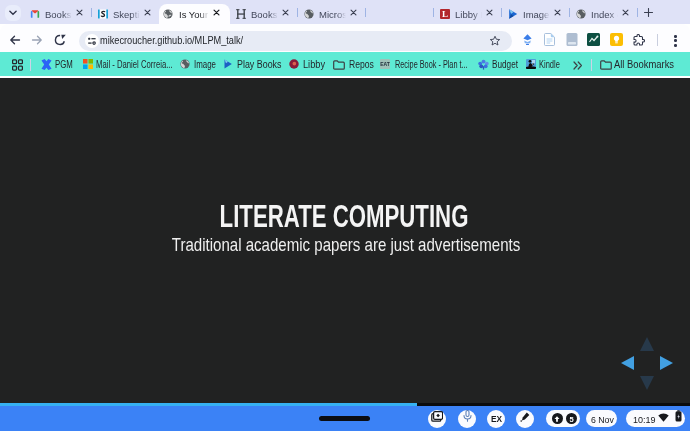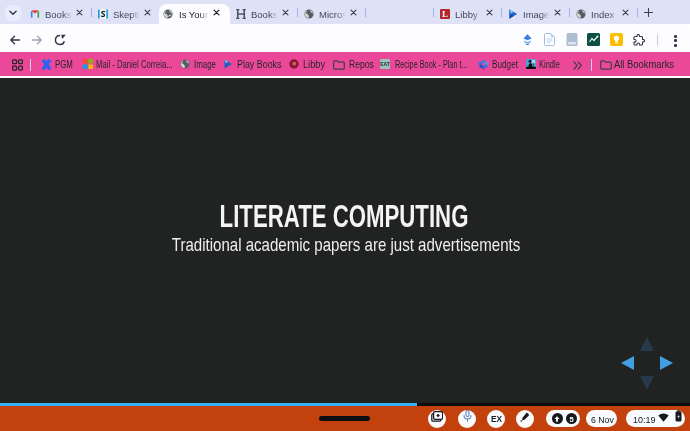--- a/index.html
+++ b/index.html
@@ -26,39 +26,39 @@
 .toolbar { position:absolute; left:0; top:24px; width:690px; height:28px; background:#fdfdff; border-radius:8px 8px 0 0; }
 .tbi { position:absolute; top:34px; }
 .omnibox { position:absolute; left:79px; top:31px; width:433px; height:20px; background:#e7ebf5; border-radius:10px; }
 .omnichip { position:absolute; left:5.5px; top:3px; width:14px; height:14px; background:#fff; border-radius:50%; }
 .url { position:absolute; left:21px; top:3.5px; font-size:10px; color:#1d2025; transform:scaleX(0.92); transform-origin:0 0; }
 .tbsep { position:absolute; left:657px; top:34px; width:1px; height:12px; background:#c9cede; }
 .kebab { position:absolute; left:674px; top:35px; }
 .kebab i { display:block; width:2.6px; height:2.6px; border-radius:50%; background:#30354a; margin-bottom:1.9px; }
 
 
-.bookmarks { position:absolute; left:0; top:52px; width:690px; height:24px; background:#ec4899; }
+.bookmarks { position:absolute; left:0; top:52px; width:690px; height:24px; background:#5eead4; }
 .bmt { position:absolute; top:7px; font-size:10px; color:#24262b; white-space:nowrap; transform-origin:0 50%; transform:translateZ(0); }
 .bmi { position:absolute; top:7px; }
 .bmsep { position:absolute; top:7px; width:1px; height:12px; background:#ccd3e6; }
 
 
 .content { position:absolute; left:0; top:78px; width:690px; height:325px; background:#212222; overflow:hidden; }
 .slide-title { position:absolute; top:120px; left:-1px; width:690px; text-align:center; color:#f4f4f4; font-weight:bold; font-size:32px; white-space:nowrap; transform:scaleX(0.694); filter:blur(0px); }
 .slide-sub { position:absolute; top:156px; left:1px; width:690px; text-align:center; color:#efefef; font-size:18.5px; white-space:nowrap; transform:scaleX(0.814); }
 .arr { position:absolute; width:0; height:0; }
 .arr.up    { left:640px; top:259px; border-left:7.7px solid transparent; border-right:7.7px solid transparent; border-bottom:14px solid #27394a; }
 .arr.down  { left:640px; top:298px; border-left:7.7px solid transparent; border-right:7.7px solid transparent; border-top:14px solid #27394a; }
 .arr.left  { left:621px; top:278px; border-top:7px solid transparent; border-bottom:7px solid transparent; border-right:13.8px solid #42a0e2; }
 .arr.right { left:660px; top:278px; border-top:7px solid transparent; border-bottom:7px solid transparent; border-left:13.8px solid #42a0e2; }
 .progress { position:absolute; left:0; top:403px; width:690px; height:3px; background:#0b0c0d; }
 .progress i { position:absolute; left:0; top:0; width:417px; height:3px; background:#36b1f2; }
 
 
-.shelf { position:absolute; left:0; top:406px; width:690px; height:25px; background:#c2410c; }
+.shelf { position:absolute; left:0; top:406px; width:690px; height:25px; background:#3b82f6; }
 .homepill { position:absolute; left:319px; top:10px; width:51px; height:4.5px; border-radius:2.5px; background:#0b0d12; }
 .shc { position:absolute; top:3.5px; width:18px; height:18px; border-radius:50%; background:#fafbfe; }
 .shpill { position:absolute; top:4px; height:17px; border-radius:8.5px; background:#fafbfe; }
 .blkc { position:absolute; top:3px; width:11px; height:11px; border-radius:50%; background:#16181c; }
 .shtxt { position:absolute; font-size:10px; color:#16181c; transform:scaleX(0.92) translateZ(0); transform-origin:0 50%; }
 </style>
 </head>
 <body>
 <div id="root">
 
@@ -191,20 +191,34 @@
       <path d="M10.5 6H2M5.5 2.2L1.8 6l3.7 3.8" stroke="#2f3448" stroke-width="1.3" fill="none" stroke-linecap="round" stroke-linejoin="round"></path>
     </svg>
 <svg class="tbi" style="left:31px" width="12" height="12" viewBox="0 0 12 12">
       <path d="M1.5 6H10M6.5 2.2L10.2 6l-3.7 3.8" stroke="#9aa3b5" stroke-width="1.3" fill="none" stroke-linecap="round" stroke-linejoin="round"></path>
     </svg>
 <svg class="tbi" style="left:54px" width="12" height="12" viewBox="0 0 12 12">
       <path d="M10.3 7.2 A4.5 4.5 0 1 1 6.1 1.5" fill="none" stroke="#2f3448" stroke-width="1.4"></path>
       <path d="M7.3 0.7 H11.8 L8.2 4.9 Z" fill="#2f3448"></path>
     </svg>
 
+<div class="omnibox">
+  <div class="omnichip">
+        <svg width="8" height="8" viewBox="0 0 8 8" style="margin:3px auto 0">
+          <rect x="0.2" y="0.7" width="2" height="2" rx="0.5" fill="#2f3440"></rect>
+          <path d="M3.4 1.7H7.6" stroke="#2f3440" stroke-width="1.3"></path>
+          <circle cx="6.1" cy="6.1" r="1.2" fill="none" stroke="#2f3440" stroke-width="1.2"></circle>
+          <path d="M0.2 6.1H3.6" stroke="#2f3440" stroke-width="1.3"></path>
+        </svg>
+      </div>
+  <div class="url">mikecroucher.github.io/MLPM_talk/</div>
+  <svg style="position:absolute;right:11px;top:4px" width="12" height="12" viewBox="0 0 24 24">
+        <path d="M12 2.5l2.8 6 6.6.6-5 4.4 1.5 6.5L12 16.5 6.1 20l1.5-6.5-5-4.4 6.6-.6z" fill="none" stroke="#3a3f51" stroke-width="1.8" stroke-linejoin="round"></path>
+      </svg>
+</div>
 
 <svg class="tbi" style="left:522px;top:34px" width="11" height="11" viewBox="0 0 11 11">
       <path d="M5.5 0.3 L9.6 4.6 L5.5 6.2 L1.4 4.6 Z" fill="#3b7de8"></path>
       <path d="M2.2 6.6 L5.5 7.9 L8.8 6.6 L8.2 9.2 H2.8 Z" fill="#7fb0f2"></path>
       <rect x="4" y="9.8" width="3" height="1.1" rx="0.5" fill="#3b7de8"></rect>
     </svg>
 <svg class="tbi" style="left:544px;top:33px" width="11" height="13" viewBox="0 0 11 13">
       <path d="M1.5 0.5 H6.8 L10.5 4.2 V11.5 A1 1 0 0 1 9.5 12.5 H1.5 A1 1 0 0 1 0.5 11.5 V1.5 A1 1 0 0 1 1.5 0.5 Z" fill="#fff" stroke="#9db8d8" stroke-width="0.9"></path>
       <path d="M6.8 0.5 L10.5 4.2 H7.8 A1 1 0 0 1 6.8 3.2 Z" fill="#a8cdf0"></path>
       <path d="M2.6 6h5.8M2.6 8h5.8M2.6 10h3.6" stroke="#a8cdf0" stroke-width="0.9"></path>

